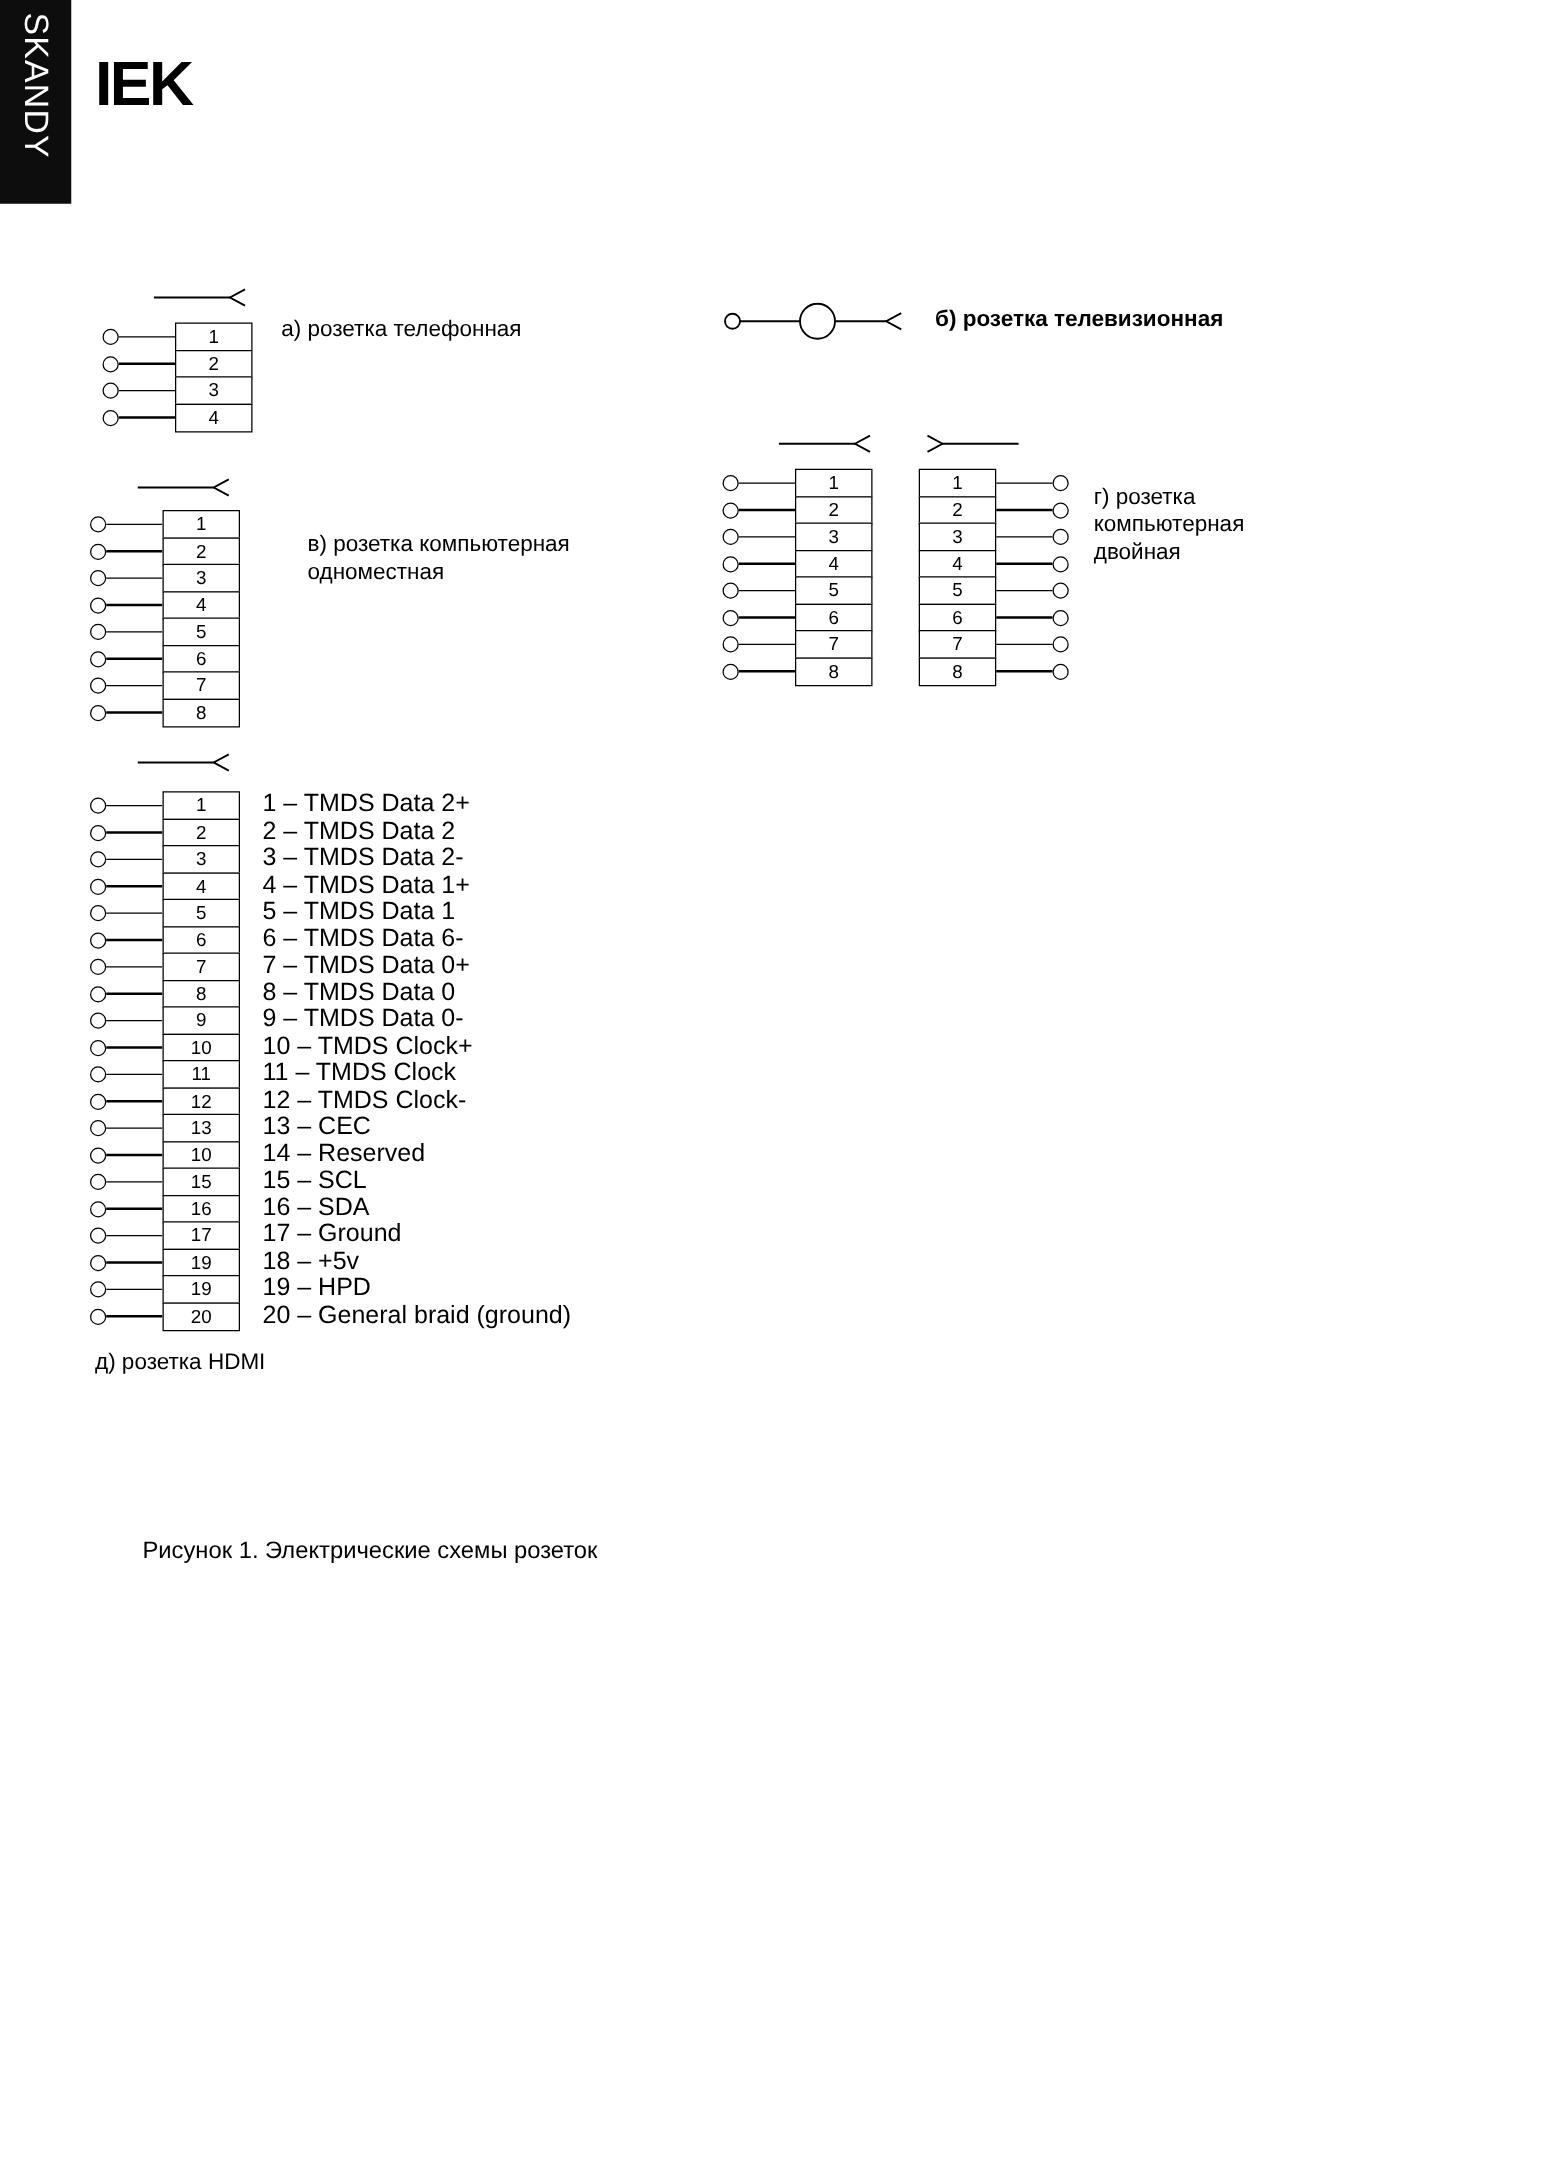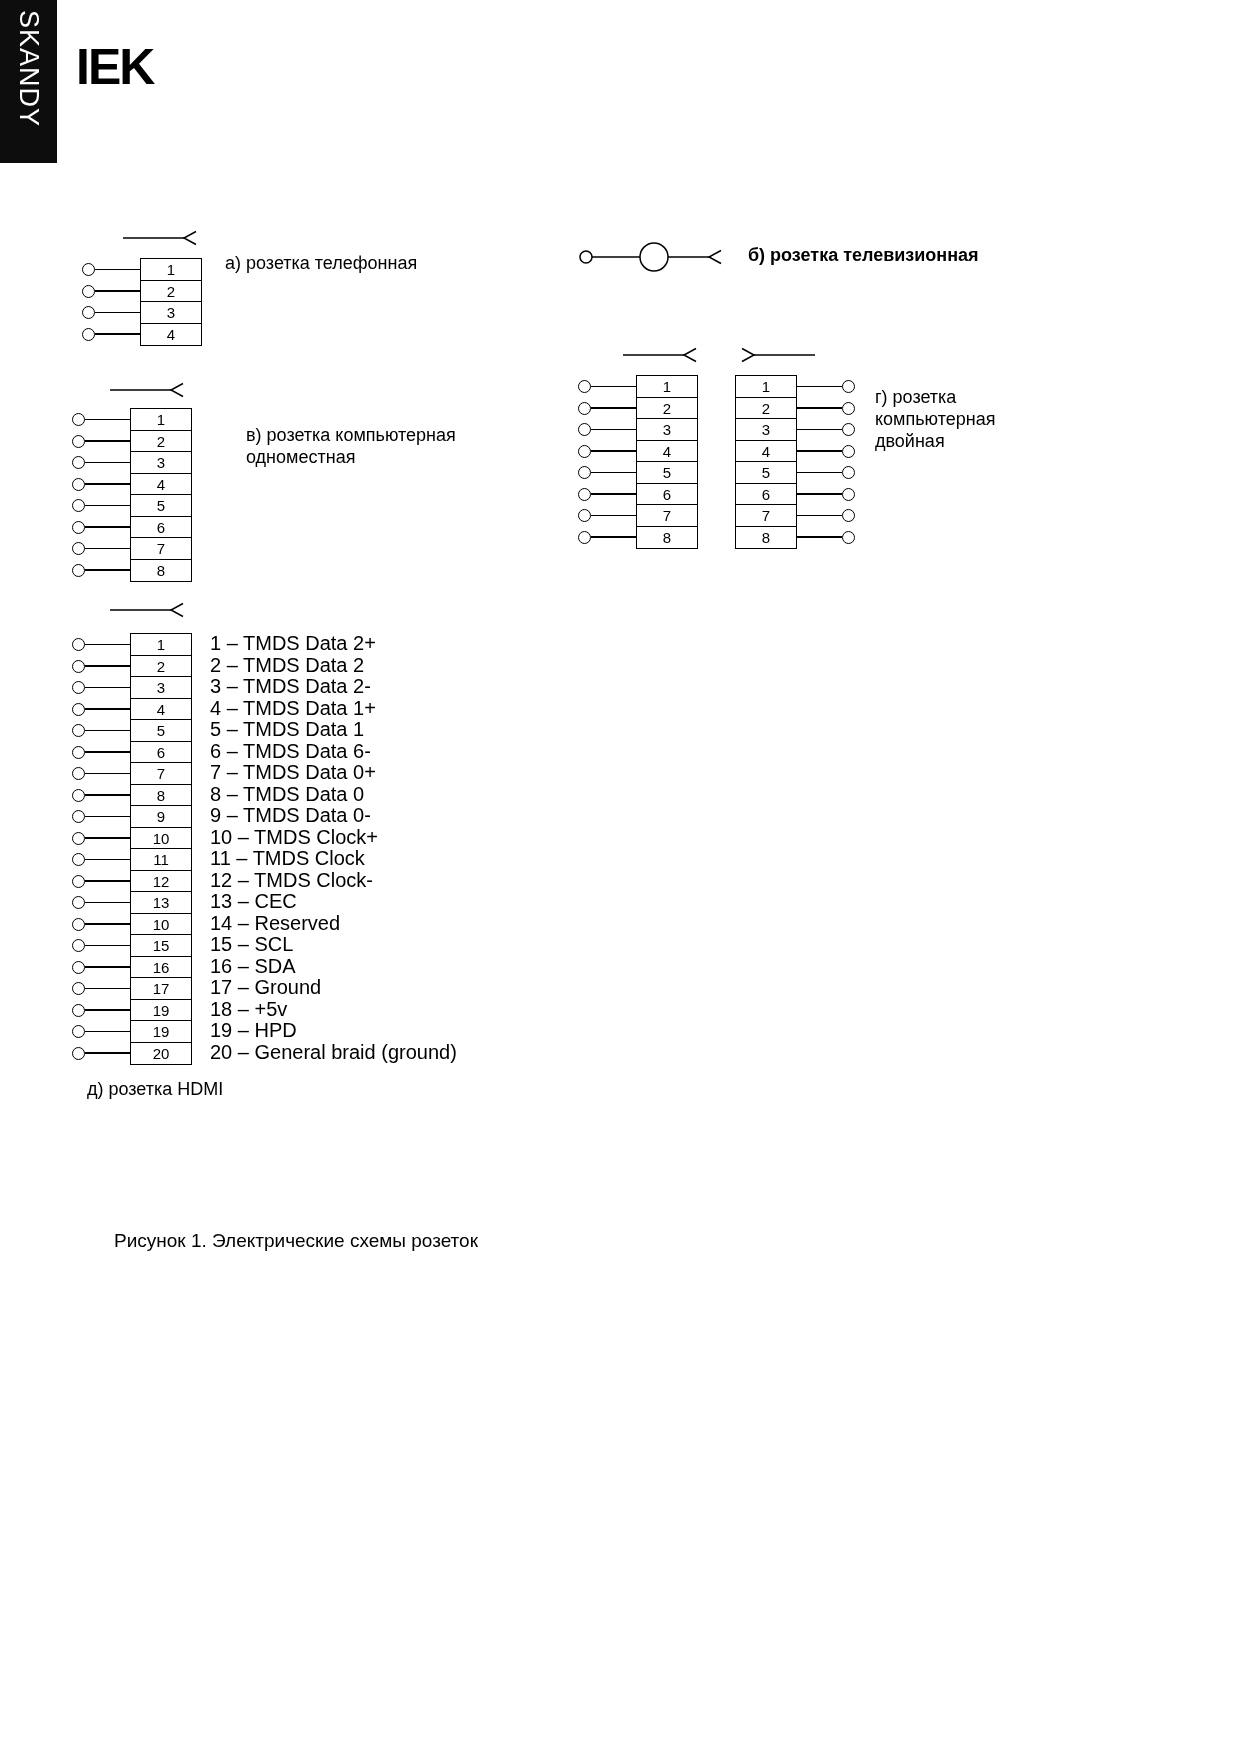--- a/index.html
+++ b/index.html
@@ -375,17 +375,17 @@
       <div class="desc-line">12 – TMDS Clock-</div>
       <div class="desc-line">13 – CEC</div>
       <div class="desc-line">14 – Reserved</div>
       <div class="desc-line">15 – SCL</div>
       <div class="desc-line">16 – SDA</div>
       <div class="desc-line">17 – Ground</div>
       <div class="desc-line">18 – +5v</div>
       <div class="desc-line">19 – HPD</div>
       <div class="desc-line">20 – General braid (ground)</div>
     </div>
-  <div class="label" style="left:87px; top:1078px;">д) розетка HDMI</div>
+  <div class="label" style="left:76px; top:1078px;">д) розетка HDMI</div>
 
   <div class="caption">Рисунок 1. Электрические схемы розеток</div>
 
 </div>
 
 </body></html>

